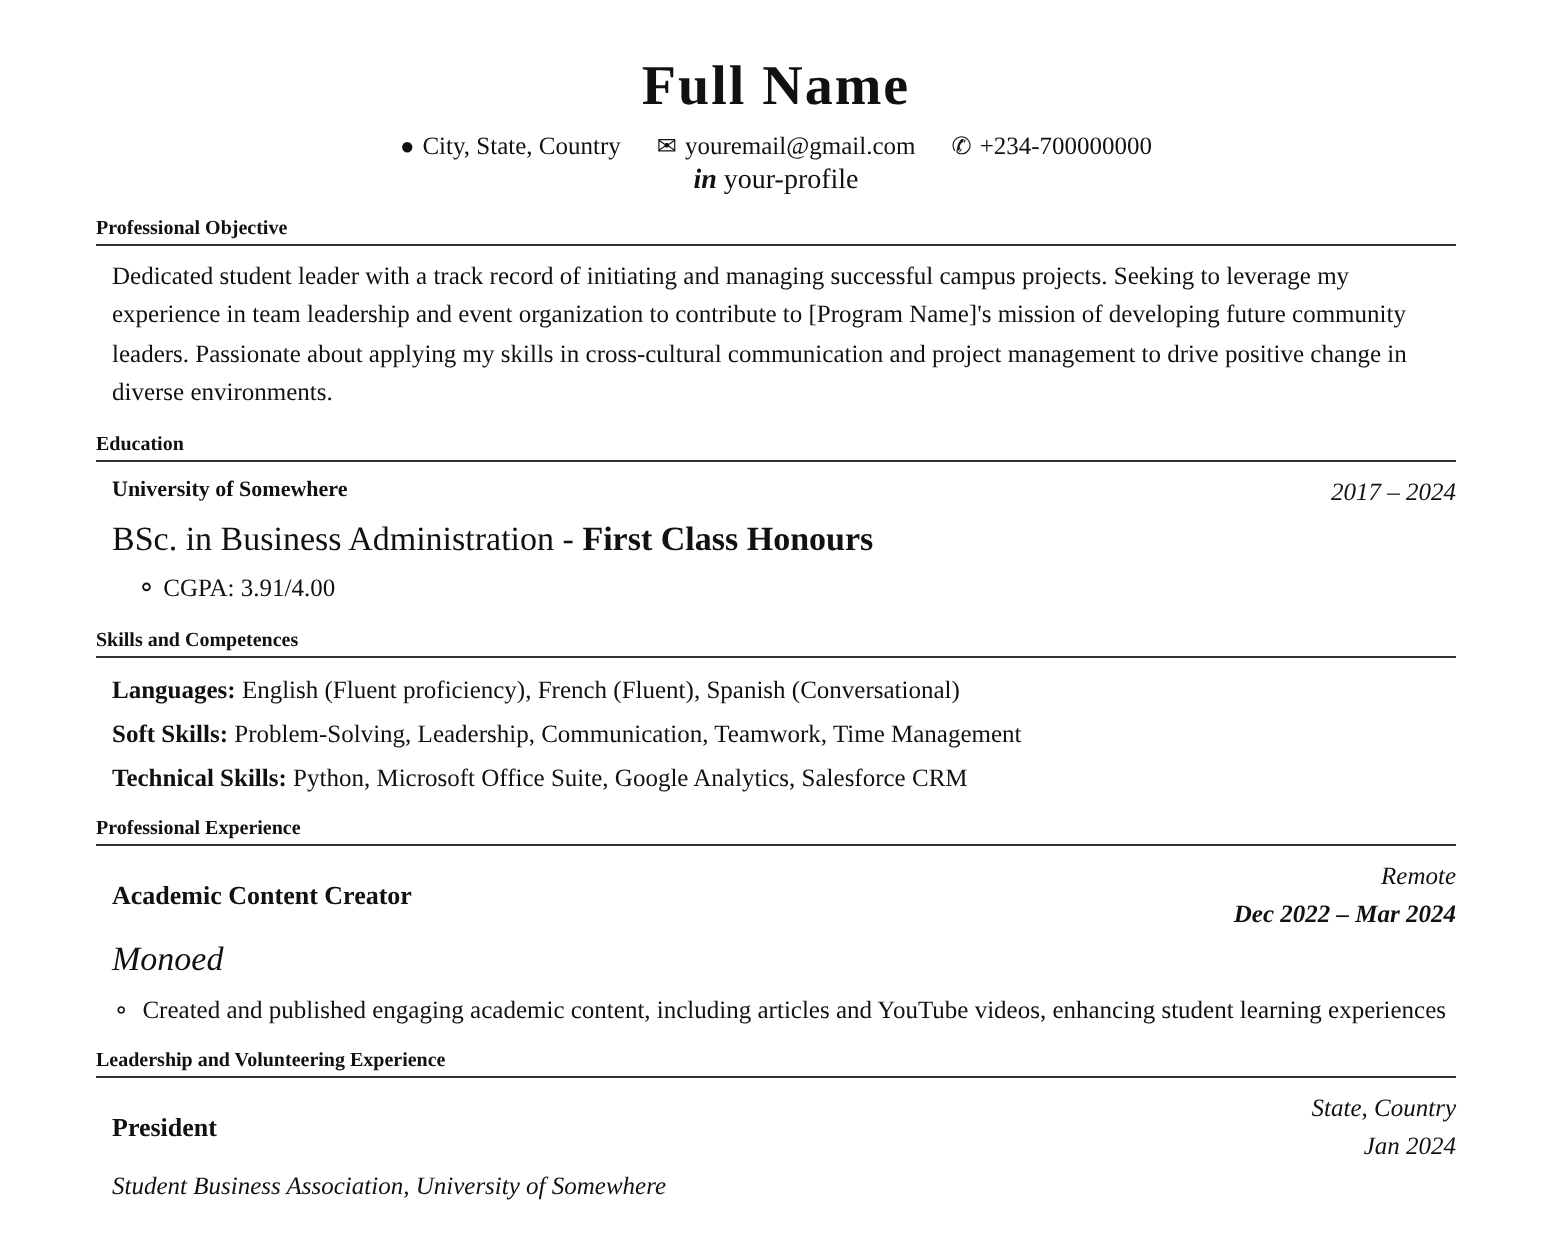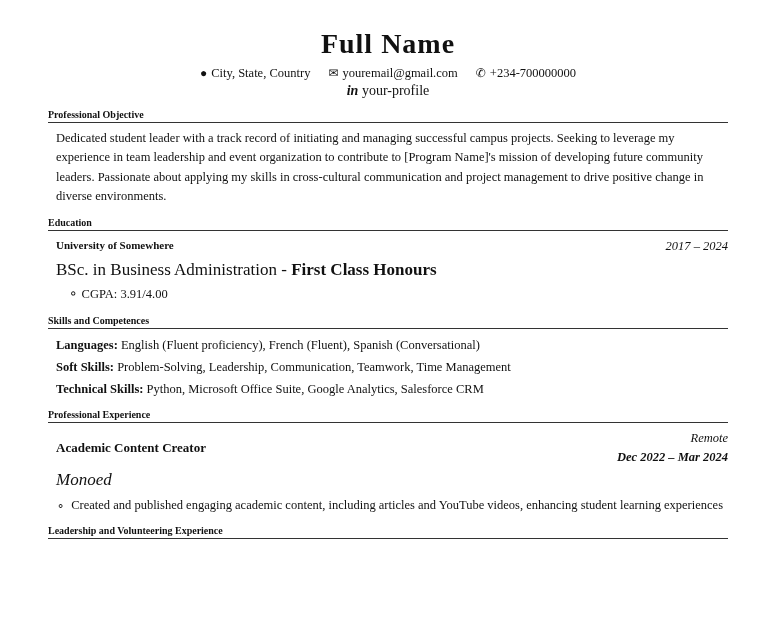--- a/index.html
+++ b/index.html
@@ -227,13 +227,26 @@
     <div class="exp-company">Monoed</div>
     <div class="bullet-item">
       <span class="bullet-circle">⚬</span>
       <span>Created and published engaging academic content, including articles and YouTube videos, enhancing student learning experiences</span>
     </div>
   </div>
 </div>
 
 <div class="section">
   <div class="section-title">Leadership and Volunteering Experience</div>
+  <div class="section-body">
+    <div class="exp-header">
+      <div>
+        <span class="vol-title">President</span>
+      </div>
+      <div style="text-align:right;">
+        <div class="exp-location">State, Country</div>
+        <div class="vol-dates">Jan 2024</div>
+      </div>
+    </div>
+    <div class="vol-org">Student Business Association, University of Somewhere</div>
+
+  </div>
 </div>
 
 </body></html>

